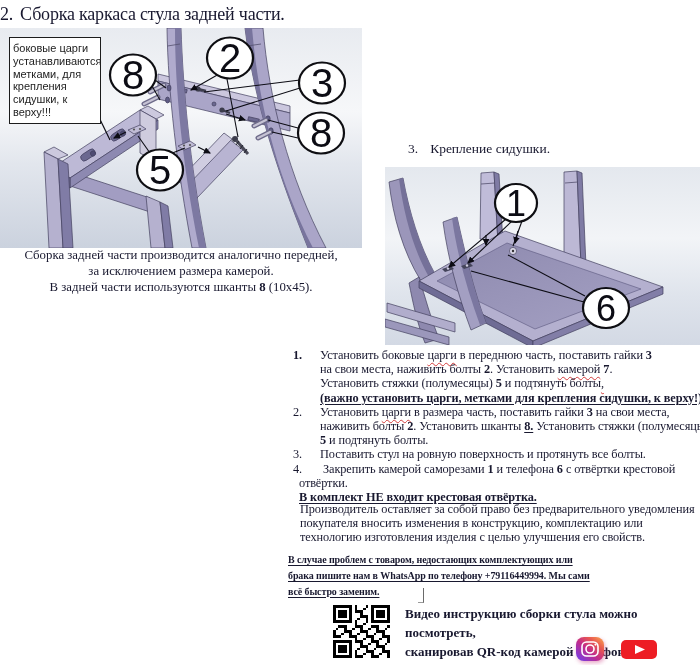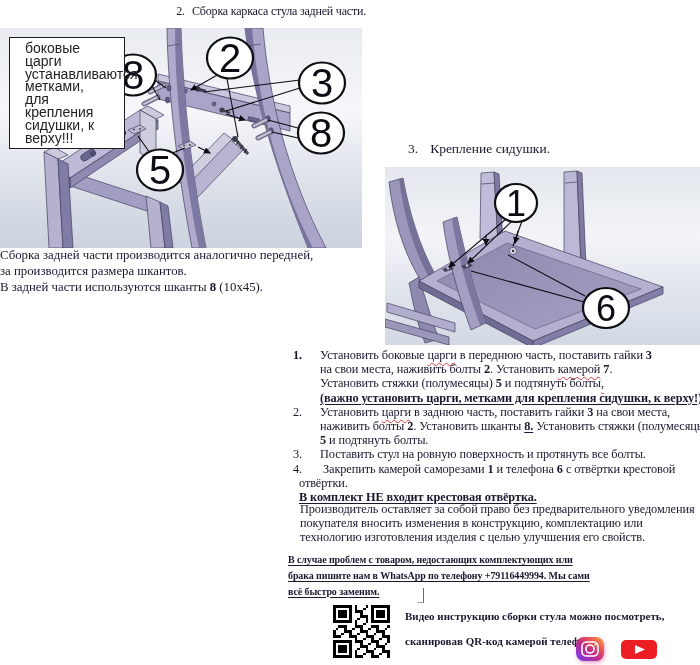--- a/index.html
+++ b/index.html
@@ -4,42 +4,42 @@
 <style>
   html,body{margin:0;padding:0;background:#fff}
   .page{position:relative;width:700px;height:665px;background:#ffffff;overflow:hidden;
         font-family:"Liberation Serif",serif;color:#18182f}
   .abs{position:absolute}
   .b{font-weight:bold}
   .u{text-decoration:underline;text-decoration-thickness:1px;text-underline-offset:2px}
   .b.u{text-decoration:underline;text-decoration-thickness:1.4px}
   .sq{text-decoration:underline wavy #d43d3d 1px;text-underline-offset:2.5px}
 
-  .title1{left:0;top:4px;width:366px;text-align:right;font-size:12px;letter-spacing:-.2px}
+  .title1{left:0;top:4px;width:366px;text-align:left;font-size:18px;letter-spacing:-.2px}
   .num-gap{margin-right:7px}
   .d1{left:0;top:28px;width:362px;height:220px}
   .d2{left:385px;top:167px;width:315px;height:178px}
-  .notebox{left:9px;top:37px;width:84px;padding:4px 15px;background:#fff;border:1.6px solid #1c1c1c;
-           font-family:"Liberation Sans",sans-serif;font-size:14px;line-height:12.8px;z-index:3;color:#222}
-  .caption{left:0;top:247px;width:362px;text-align:left;font-size:12.8px;line-height:16px}
+  .notebox{left:9px;top:37px;width:84px;padding:4px 3px;background:#fff;border:1.6px solid #1c1c1c;
+           font-family:"Liberation Sans",sans-serif;font-size:11px;line-height:12.8px;z-index:3;color:#222}
+  .caption{left:0;top:247px;width:362px;text-align:center;font-size:12.8px;line-height:16px}
   .title2{left:408px;top:141px;font-size:13.5px}
   .t2gap{margin-right:12px}
 
   .steps{left:293px;top:348px;width:407px;font-size:12.3px;line-height:14.2px;letter-spacing:-.1px}
   .item{display:flex}
   .item .num{flex:none;width:27px}
   .ln{white-space:pre}
   .ln.tight{margin-left:-21px}
 
   .disclaimer{left:300px;top:502px;font-size:12.3px;line-height:14.2px;letter-spacing:-.1px}
   .warranty{left:288px;top:552px;font-size:10px;line-height:15.8px;letter-spacing:-.1px}
   .caret{left:418px;top:588px;width:5px;height:14px;border-right:1.4px solid #6a6a6a;border-bottom:1px solid #9a9a9a}
 
   .qr{left:333px;top:605px;line-height:0}
-  .qrcap{left:405px;top:604px;font-size:11px;line-height:25px}
+  .qrcap{left:405px;top:604px;font-size:13px;line-height:19px}
   .ig{left:575px;top:636px;line-height:0;filter:drop-shadow(1.5px 2px 2px rgba(205,60,130,.45))}
   .yt{left:621px;top:640px;line-height:0}
 
   svg text.conum{font-family:"Liberation Sans",sans-serif;font-weight:400;fill:#0c0c14}
 </style>
 </head>
 <body>
 
 <div class="page">
 
@@ -186,21 +186,21 @@
           <text class="conum" x="160" y="156" font-size="40" text-anchor="middle">5</text>
         </g>
       </g>
     </svg>
   </div>
 
   <div class="abs notebox">боковые царги устанавливаются метками, для крепления сидушки, к верху!!!</div>
 
   <div class="abs caption">
     <div><span>Сборка задней части производится аналогично передней,</span></div>
-    <div><span>за производится размера шкантов.</span></div>
+    <div><span>за исключением размера камерой.</span></div>
     <div><span>В задней части используются шканты </span><span class="b">8</span><span> (10x45).</span></div>
   </div>
 
   <div class="abs title2">
     <span class="t2gap">3.</span><span>Крепление сидушки.</span>
   </div>
 
   <div class="abs d2">
     <svg width="315" height="178" viewBox="0 0 315 178">
       <defs>
@@ -281,21 +281,21 @@
       <div>
         <div class="ln"><span>Установить боковые </span><span class="sq">царги</span><span> в переднюю часть, поставить гайки </span><span class="b">3</span></div>
         <div class="ln"><span>на свои места, наживить болты </span><span class="b">2</span><span>. Установить </span><span class="sq">камерой</span><span> </span><span class="b">7</span><span>.</span></div>
         <div class="ln"><span>Установить стяжки (полумесяцы) </span><span class="b">5</span><span> и подтянуть болты</span><span class="sq">,</span></div>
         <div class="ln"><span class="b u">(важно установить царги, метками для крепления сидушки, к верху!)</span></div>
       </div>
     </div>
     <div class="item">
       <span class="num">2.</span>
       <div>
-        <div class="ln"><span>Установить </span><span class="sq">царги</span><span> в заднюю часть, поставить гайки </span><span class="b">3</span><span> на свои места,</span></div>
+        <div class="ln"><span>Установить </span><span class="sq">царги</span><span> в размера часть, поставить гайки </span><span class="b">3</span><span> на свои места,</span></div>
         <div class="ln"><span>наживить болты </span><span class="b">2</span><span>. Установить шканты </span><span class="b u">8.</span><span> Установить стяжки (полумесяцы)</span></div>
         <div class="ln"><span class="b">5</span><span> и подтянуть болты.</span></div>
       </div>
     </div>
     <div class="item">
       <span class="num">3.</span>
       <div>
         <div class="ln"><span>Поставить стул на ровную поверхность и протянуть все болты.</span></div>
       </div>
     </div>

